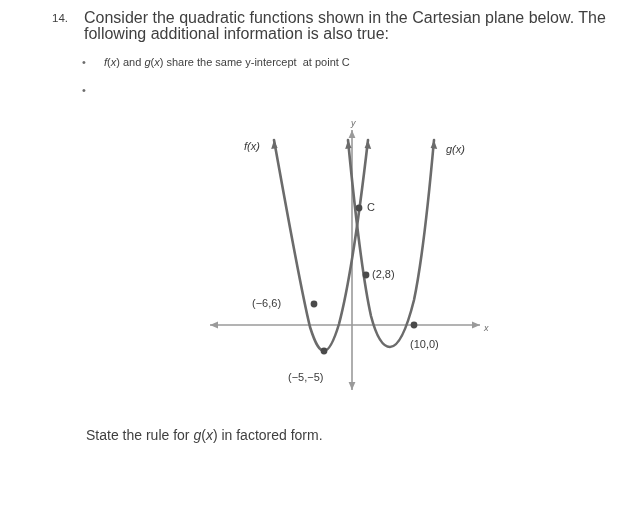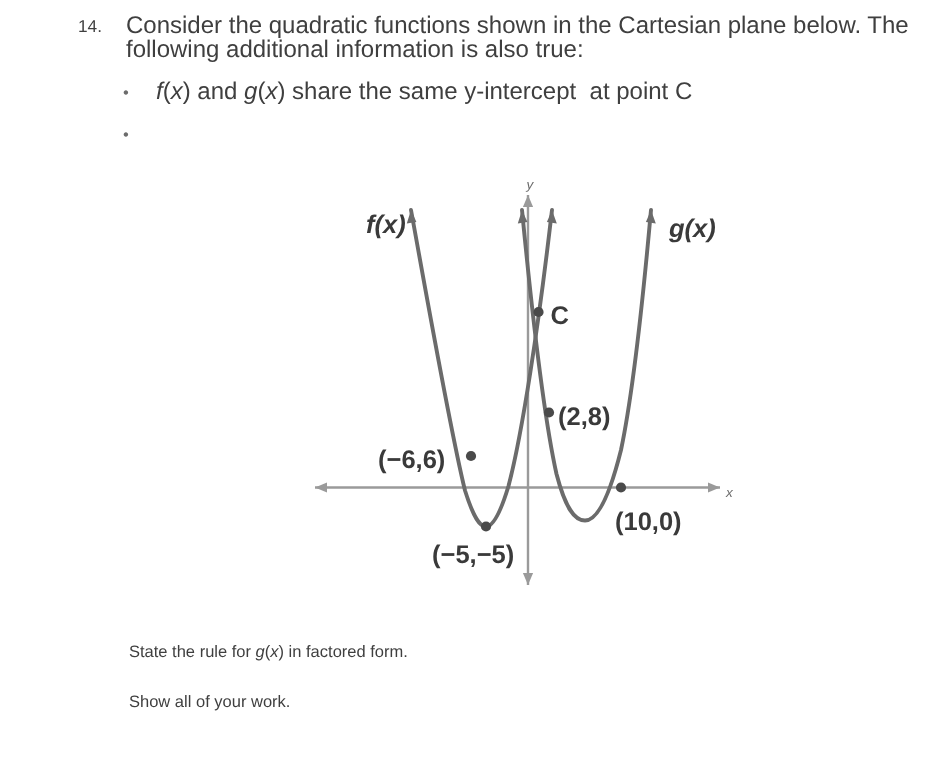--- a/index.html
+++ b/index.html
@@ -56,60 +56,59 @@
   }
   .bullet .dot {
     flex: 0 0 22px;
     font-size: 11px;
     line-height: 16px;
     color: #6c6c6c;
     text-align: left;
     padding-left: 4px;
   }
   .bullet .btxt {
-    font-size: 16px;
+    font-size: 11px;
     line-height: 16px;
     color: #3f3f3f;
   }
   .mi { font-style: italic; }
   
   .graph {
     position: absolute;
     left: 150px;
     top: 118px;
     width: 340px;
     height: 290px;
   }
   .graph svg {
     display: block;
   }
   .glabel {
     position: absolute;
-    font-size: 17px;
+    font-size: 11px;
     color: #3a3a3a;
     white-space: nowrap;
-    font-weight: bold;
   }
   .glabel.ital { font-style: italic; }
   .axis-name {
     position: absolute;
     font-size: 9px;
     font-style: italic;
     color: #6a6a6a;
   }
   
   .footer {
     position: absolute;
     left: 48px;
     top: 428px;
     width: 540px;
   }
   .footer p {
     margin: 0 0 18px 0;
-    font-size: 11px;
+    font-size: 14px;
     line-height: 15px;
     color: #3f3f3f;
   }
 </style>
 </head>
 <body>
 
 <div class="page">
 
   <div class="question">
@@ -166,21 +165,20 @@
     <span class="axis-name" style="left:163px; top:0px;">y</span>
     <span class="axis-name" style="left:296px; top:205px;">x</span>
 
     <span class="glabel ital" style="left:56px; top:22px;">f(x)</span>
     <span class="glabel ital" style="left:258px; top:25px;text-align:center;">g(x)</span>
 
     <span class="glabel" style="left:179px; top:83px;">C</span>
     <span class="glabel" style="left:184px; top:150px;">(2,8)</span>
     <span class="glabel" style="left:64px; top:179px;">(−6,6)</span>
     <span class="glabel" style="left:222px; top:220px;">(10,0)</span>
-    <span class="glabel" style="left:100px; top:242px;">(−5,−5)</span>
+    <span class="glabel" style="left:100px; top:253px;">(−5,−5)</span>
   </div>
 
   <div class="footer">
     <p>State the rule for <span class="mi">g</span>(<span class="mi">x</span>) in factored form.</p>
-    <p>Show all of your work.</p>
   </div>
 
 </div>
 
 </body></html>

